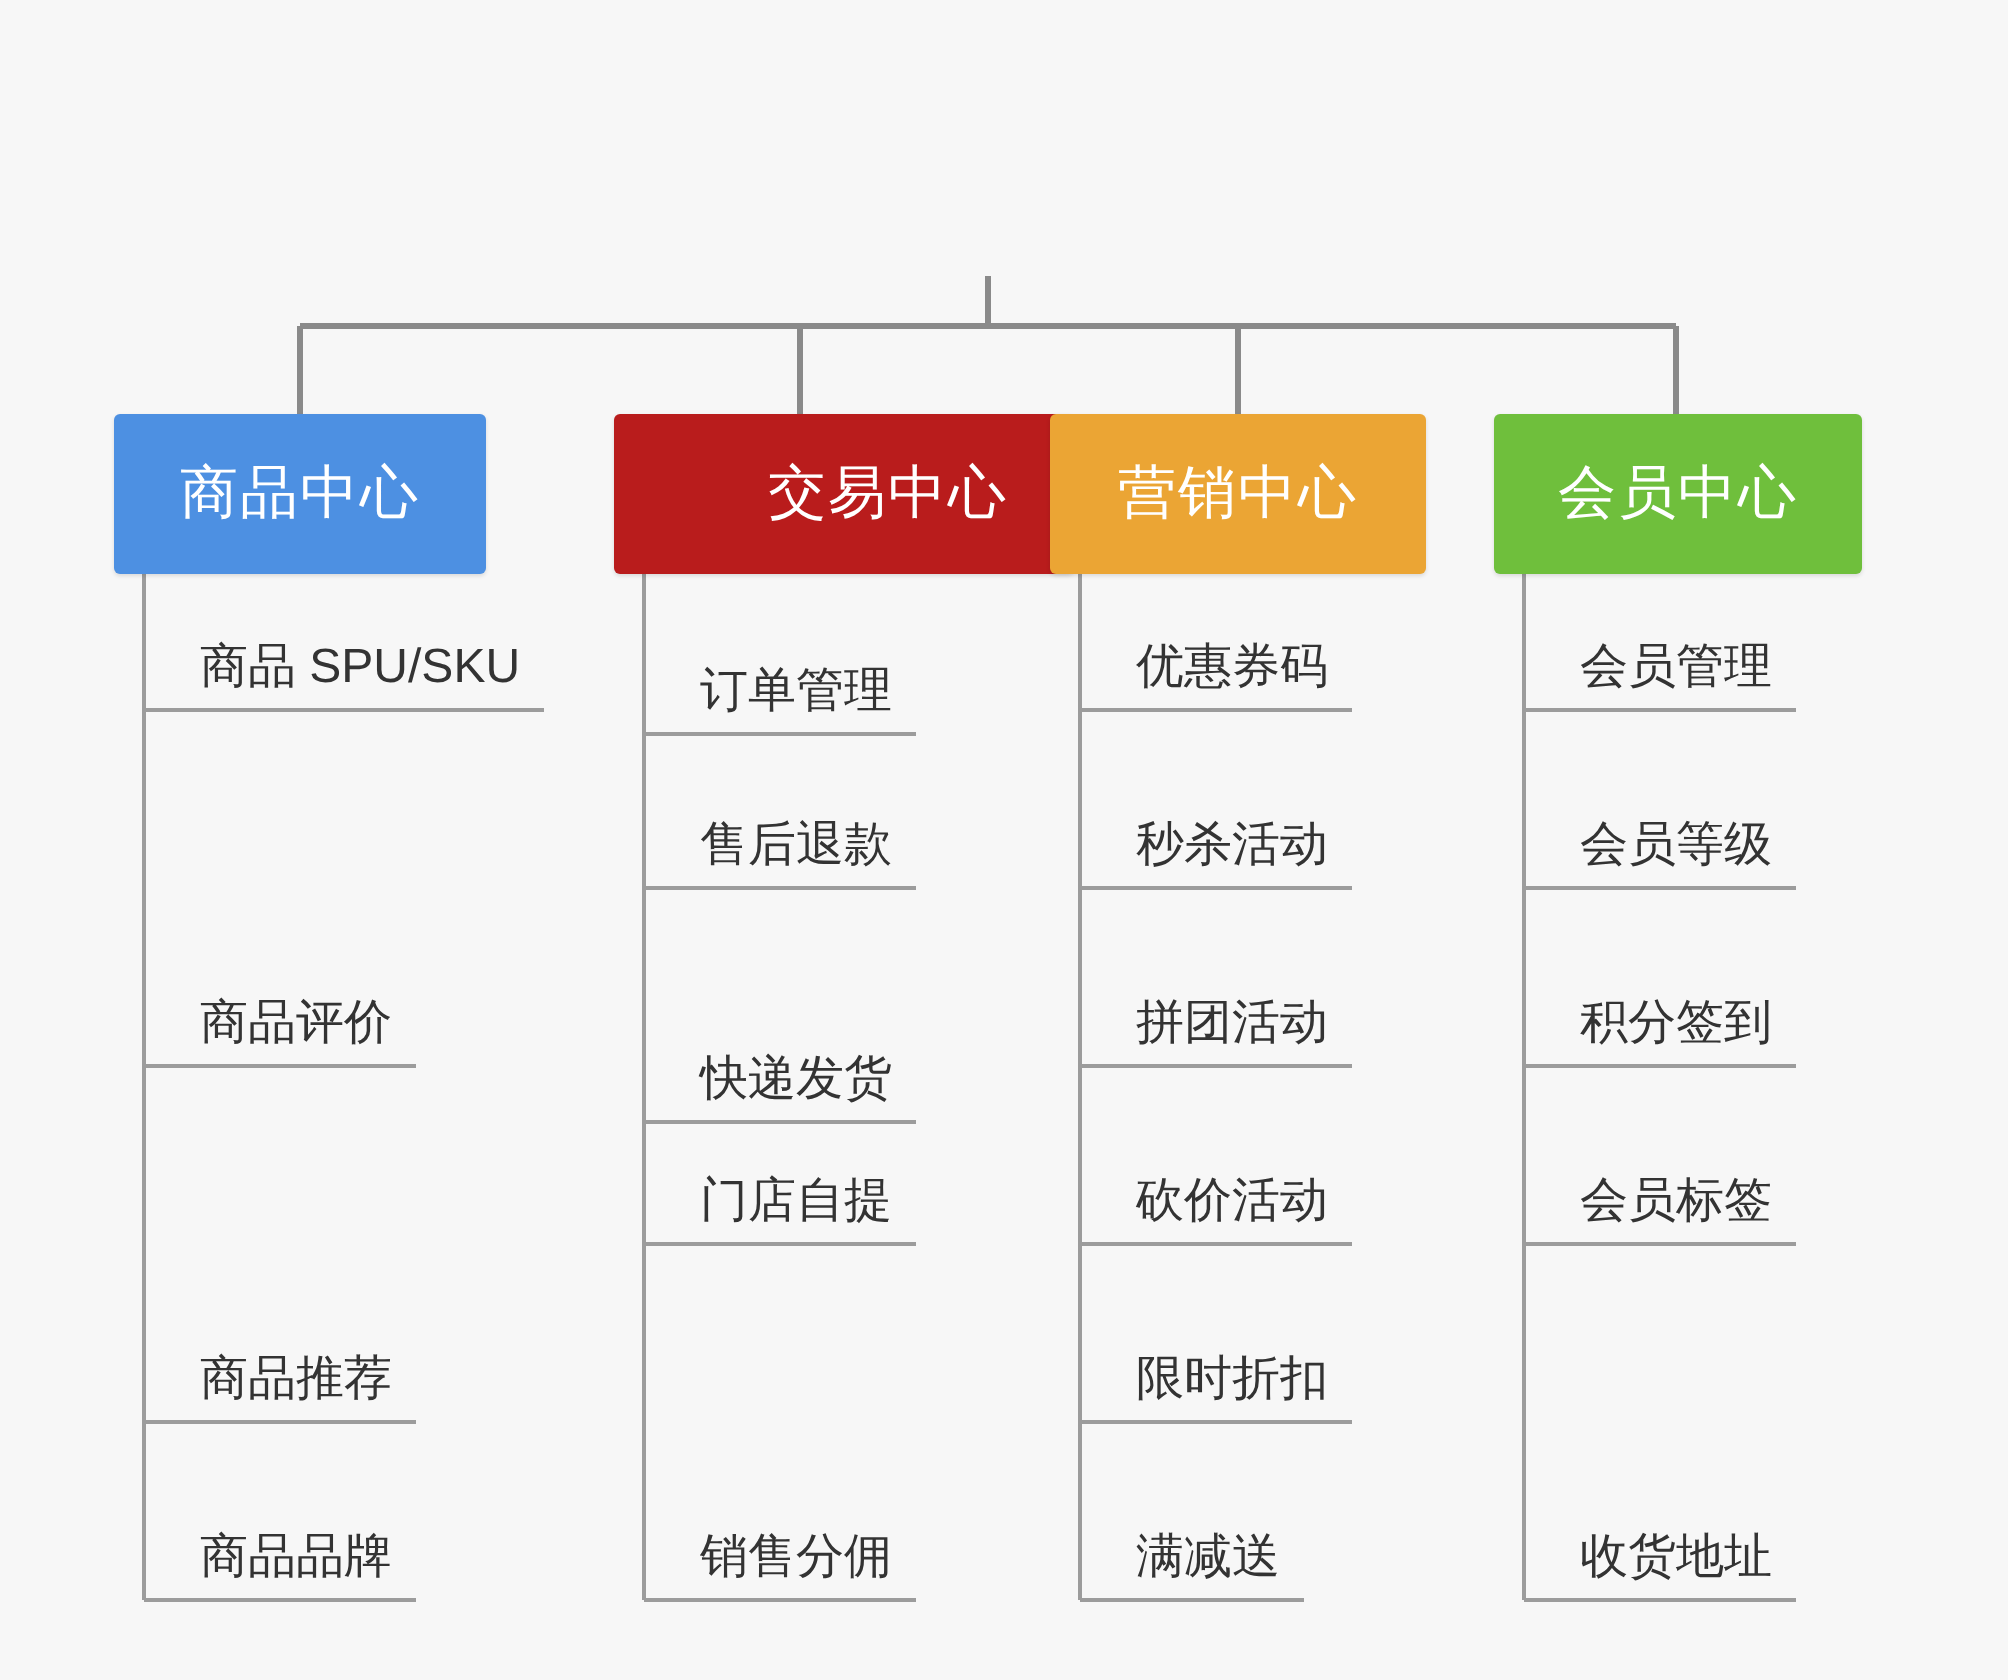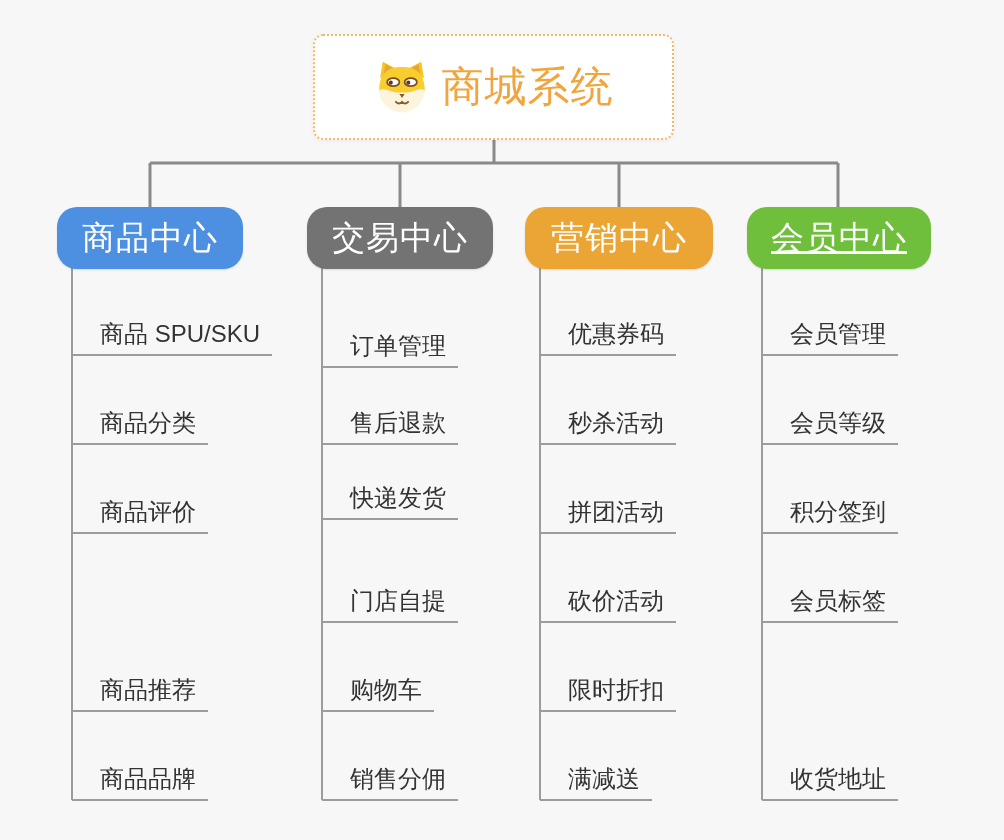--- a/index.html
+++ b/index.html
@@ -48,27 +48,27 @@
   }
   .dog-icon {
     width: 56px;
     height: 56px;
     flex: 0 0 auto;
   }
   
   .branch-box {
     position: absolute;
     top: 207px;
-    height: 62px;
-    border-radius: 20px;
+    height: 80px;
+    border-radius: 3px;
     display: flex;
     align-items: center;
     justify-content: center;
     color: #ffffff;
-    font-size: 33px;
+    font-size: 29px;
     letter-spacing: 1px;
     white-space: nowrap;
     z-index: 2;
     box-shadow: 0 1px 2px rgba(0,0,0,0.12);
   }
   .branch-0 { left: 57px;  width: 186px; }
   .branch-1 { left: 307px; width: 186px; }
   .branch-2 { left: 525px; width: 188px; }
   .branch-3 { left: 747px; width: 184px; }
   
@@ -91,56 +91,35 @@
 
 <div id="canvas">
 
   <svg id="connector-layer" viewBox="0 0 1004 840" xmlns="http://www.w3.org/2000/svg">
 
     <path d="M494 138 V163 M150 163 H838 M150 163 V208 M400 163 V208 M619 163 V208 M838 163 V208" fill="none" stroke="#8a8a8a" stroke-width="3" stroke-linejoin="round"></path>
 
     <path d="M72 268 V800 M322 268 V800 M540 268 V800 M762 268 V800" fill="none" stroke="#9c9c9c" stroke-width="2"></path>
   </svg>
 
-  <div class="root-node">
-    <svg class="dog-icon" viewBox="0 0 64 64">
-      <path d="M10 3 L27 12 L7 22 Z" fill="#F6C51E"></path>
-      <path d="M54 3 L37 12 L57 22 Z" fill="#F6C51E"></path>
-      <path d="M13 6 L24 12 L11 18 Z" fill="#E8A43C"></path>
-      <path d="M51 6 L40 12 L53 18 Z" fill="#E8A43C"></path>
-      <circle cx="32" cy="35" r="26" fill="#FCF4DC"></circle>
-      <path d="M6 36 C6 15 17 9 32 9 C47 9 58 15 58 36 C52 31 44 40 32 38 C20 40 12 31 6 36 Z" fill="#F8CE2E"></path>
-      <g stroke="#7A4E20" stroke-width="2" fill="#FFFFFF">
-        <ellipse cx="22" cy="26.5" rx="7" ry="4.6"></ellipse>
-        <ellipse cx="42" cy="26.5" rx="7" ry="4.6"></ellipse>
-      </g>
-      <circle cx="19.2" cy="27" r="2.3" fill="#5F3A16"></circle>
-      <circle cx="39.2" cy="27" r="2.3" fill="#5F3A16"></circle>
-      <path d="M29 40 H35 L32 44.5 Z" fill="#8A5A2B"></path>
-      <path d="M25 49 Q28.5 52.5 32 49 Q35.5 52.5 39 49" stroke="#8A5A2B" stroke-width="2.2" fill="none" stroke-linecap="round"></path>
-    </svg>
-    <span class="root-title" style="color: rgb(240, 165, 62);">商城系统</span>
-  </div>
 
   <div class="branch-box branch-0" style="background: rgb(77, 144, 226);">商品中心</div>
-  <div class="branch-box branch-1" style="background: #737373;">交易中心</div>
+  <div class="branch-box branch-1" style="background: #b91c1c; padding-left: 44px;">交易中心</div>
   <div class="branch-box branch-2" style="background: rgb(235, 165, 52);">营销中心</div>
-  <div class="branch-box branch-3" style="background: rgb(111, 191, 60); text-decoration: underline;">会员中心</div>
+  <div class="branch-box branch-3" style="background: rgb(111, 191, 60);">会员中心</div>
 
   <div class="leaf" style="left:72px;top:356px">商品 SPU/SKU</div>
-  <div class="leaf" style="left:72px;top:445px">商品分类</div>
   <div class="leaf" style="left:72px;top:534px">商品评价</div>
   <div class="leaf" style="left:72px;top:712px">商品推荐</div>
   <div class="leaf" style="left:72px;top:801px">商品品牌</div>
 
   <div class="leaf" style="left:322px;top:368px">订单管理</div>
   <div class="leaf" style="left:322px;top:445px">售后退款</div>
-  <div class="leaf" style="left:322px;top:520px">快递发货</div>
+  <div class="leaf" style="left:322px;top:562px">快递发货</div>
   <div class="leaf" style="left:322px;top:623px">门店自提</div>
-  <div class="leaf" style="left:322px;top:712px">购物车</div>
   <div class="leaf" style="left:322px;top:801px">销售分佣</div>
 
   <div class="leaf" style="left:540px;top:356px">优惠券码</div>
   <div class="leaf" style="left:540px;top:445px">秒杀活动</div>
   <div class="leaf" style="left:540px;top:534px">拼团活动</div>
   <div class="leaf" style="left:540px;top:623px">砍价活动</div>
   <div class="leaf" style="left:540px;top:712px">限时折扣</div>
   <div class="leaf" style="left:540px;top:801px">满减送</div>
 
   <div class="leaf" style="left:762px;top:356px">会员管理</div>

